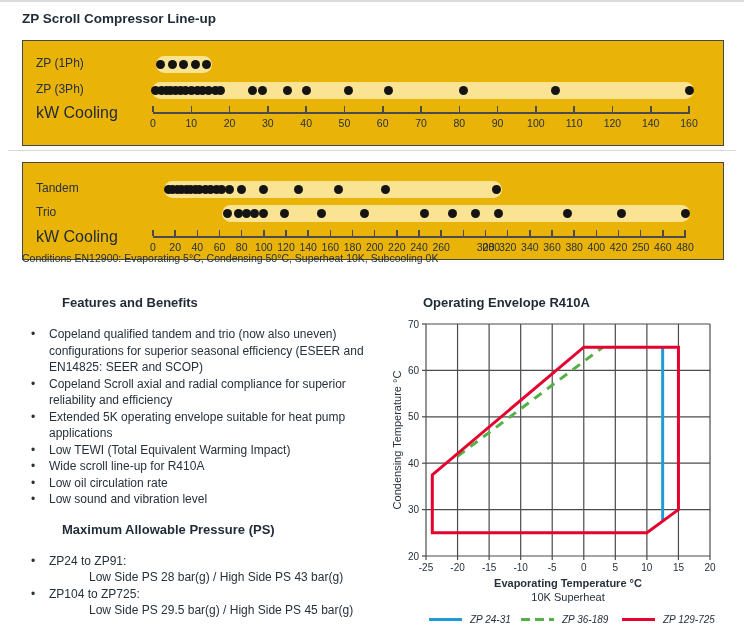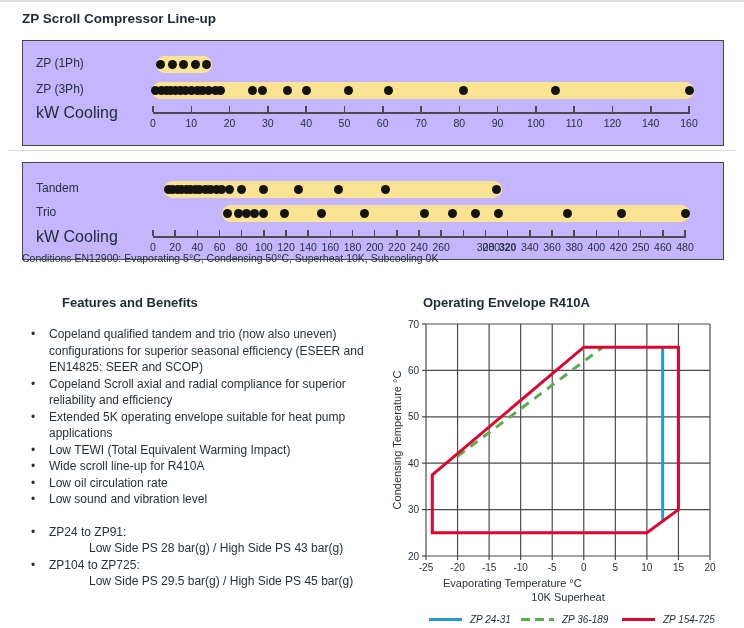--- a/index.html
+++ b/index.html
@@ -1,42 +1,42 @@
 <!DOCTYPE html>
 <html><head>
 <meta charset="utf-8">
 <style>
   html,body{margin:0;padding:0;background:#fff;}
   .page{position:relative;width:744px;height:628px;background:#fff;overflow:hidden;
         font-family:"Liberation Sans",sans-serif;color:#26313C;}
   .rule-top{position:absolute;left:0;top:0;width:744px;height:2px;background:#dcdcdc;}
   .rule-mid{position:absolute;left:8px;top:150px;width:728px;height:1px;background:#d9d9d9;}
   .page-title{position:absolute;left:22px;top:11px;font-size:13.5px;font-weight:bold;color:#1E2A36;}
-  .chart-box{position:absolute;left:22px;width:700px;border:1px solid #474747;background:#c4b5fd;}
+  .chart-box{position:absolute;left:22px;width:700px;border:1px solid #474747;background:#eab308;}
   #lineup1{top:40px;height:104px;}
   #lineup2{top:162px;height:96px;}
   .row-label{position:absolute;font-size:12px;color:#26313C;white-space:nowrap;}
   .band{position:absolute;height:17px;border-radius:9px;background:#FAE393;}
   .dot{position:absolute;width:9px;height:9px;border-radius:50%;background:#141414;}
   .axis-line{position:absolute;height:1.5px;background:#4B4B4B;}
   .tick{position:absolute;width:1.5px;height:6px;background:#4B4B4B;}
   .tick-label{position:absolute;width:32px;text-align:center;font-size:10.5px;color:#26313C;}
   .axis-title{position:absolute;font-size:16px;font-weight:normal;color:#1E2A36;white-space:nowrap;}
   .conditions{position:absolute;left:22px;top:252px;font-size:10.5px;color:#26313C;}
   .h2{font-size:13px;font-weight:bold;color:#1E2A36;padding-left:40px;}
   .left-col{position:absolute;left:22px;top:295px;width:352px;}
   .bullets{margin:16px 0 0 0;padding:0;list-style:none;font-size:12px;line-height:16.5px;}
   .bullets li{position:relative;padding-left:27px;}
   .bullets li::before{content:"\2022";position:absolute;left:9px;top:0;}
   .ps-head{margin-top:14px;}
   .ps-detail{padding-left:40px;}
   .env-title{position:absolute;left:383px;top:295px;}
   #env-svg{position:absolute;left:383px;top:310px;}
   svg text{font-family:"Liberation Sans",sans-serif;font-size:10px;fill:#26313C;}
-  .env-xlabel{position:absolute;left:443px;top:577px;width:250px;text-align:left;font-size:11px;}
+  .env-xlabel{position:absolute;left:443px;top:577px;width:250px;text-align:center;font-size:11px;font-weight:bold;}
   .env-xlabel2{position:absolute;left:443px;top:591px;width:250px;text-align:center;font-size:11px;}
   .env-ylabel{position:absolute;left:297px;top:434px;width:200px;text-align:center;font-size:11px;
               transform:rotate(-90deg);}
   .legend-item{position:absolute;top:613px;display:flex;align-items:center;gap:8px;height:12px;}
   .legend-swatch{width:33px;height:3px;}
   .legend-label{font-size:10px;font-style:italic;color:#26313C;white-space:nowrap;}
 </style>
 </head>
 <body>
 
@@ -177,21 +177,21 @@
       <div class="tick-label" style="left: 357.833px; top: 78px;">220</div>
       <div class="tick" style="left: 395.3px; top: 67px;"></div>
       <div class="tick-label" style="left: 380px; top: 78px;">240</div>
       <div class="tick" style="left: 417.467px; top: 67px;"></div>
       <div class="tick-label" style="left: 402.167px; top: 78px;">260</div>
       <div class="tick" style="left: 439.633px; top: 67px;"></div>
       <div class="tick-label" style="left: 424.333px; top: 78px; padding-left: 28px;">280</div>
       <div class="tick" style="left: 461.8px; top: 67px;"></div>
       <div class="tick-label" style="left: 446.5px; top: 78px;">300</div>
       <div class="tick" style="left: 483.967px; top: 67px;"></div>
-      <div class="tick-label" style="left: 468.667px; top: 78px; font-weight: bold;">320</div>
+      <div class="tick-label" style="left: 468.667px; top: 78px;">320</div>
       <div class="tick" style="left: 506.133px; top: 67px;"></div>
       <div class="tick-label" style="left: 490.833px; top: 78px;">340</div>
       <div class="tick" style="left: 528.3px; top: 67px;"></div>
       <div class="tick-label" style="left: 513px; top: 78px;">360</div>
       <div class="tick" style="left: 550.467px; top: 67px;"></div>
       <div class="tick-label" style="left: 535.167px; top: 78px;">380</div>
       <div class="tick" style="left: 572.633px; top: 67px;"></div>
       <div class="tick-label" style="left: 557.333px; top: 78px;">400</div>
       <div class="tick" style="left: 594.8px; top: 67px;"></div>
       <div class="tick-label" style="left: 579.5px; top: 78px;">420</div>
@@ -210,20 +210,21 @@
     <div class="h2">Features and Benefits</div>
     <ul class="bullets">
       <li>Copeland qualified tandem and trio (now also uneven) configurations for superior seasonal efficiency (ESEER and EN14825: SEER and SCOP)</li>
       <li>Copeland Scroll axial and radial compliance for superior reliability and efficiency</li>
       <li>Extended 5K operating envelope suitable for heat pump applications</li>
       <li>Low TEWI (Total Equivalent Warming Impact)</li>
       <li>Wide scroll line-up for R410A</li>
       <li>Low oil circulation rate</li>
       <li>Low sound and vibration level</li>
     </ul>
+    <div class="h2 ps-head">Maximum Allowable Pressure (PS)</div>
     <ul class="bullets">
       <li>
         <span>ZP24 to ZP91:</span>
         <div class="ps-detail">Low Side PS 28 bar(g) / High Side PS 43 bar(g)</div>
       </li>
       <li>
         <span>ZP104 to ZP725:</span>
         <div class="ps-detail">Low Side PS 29.5 bar(g) / High Side PS 45 bar(g)</div>
       </li>
     </ul>
@@ -290,15 +291,15 @@
   <div class="legend-item" style="left:429px">
     <div class="legend-swatch" id="sw0" style="background: rgb(31, 156, 215);"></div>
     <div class="legend-label">ZP 24-31</div>
   </div>
   <div class="legend-item" style="left:521px">
     <div class="legend-swatch" id="sw1" style="background: repeating-linear-gradient(90deg, rgb(86, 176, 74) 0px, rgb(86, 176, 74) 9px, transparent 9px, transparent 14px);"></div>
     <div class="legend-label">ZP 36-189</div>
   </div>
   <div class="legend-item" style="left:622px">
     <div class="legend-swatch" id="sw2" style="background: rgb(228, 3, 46);"></div>
-    <div class="legend-label">ZP 154-725</div>
+    <div class="legend-label">ZP 129-725</div>
   </div>
 </div>
 
 </body></html>

